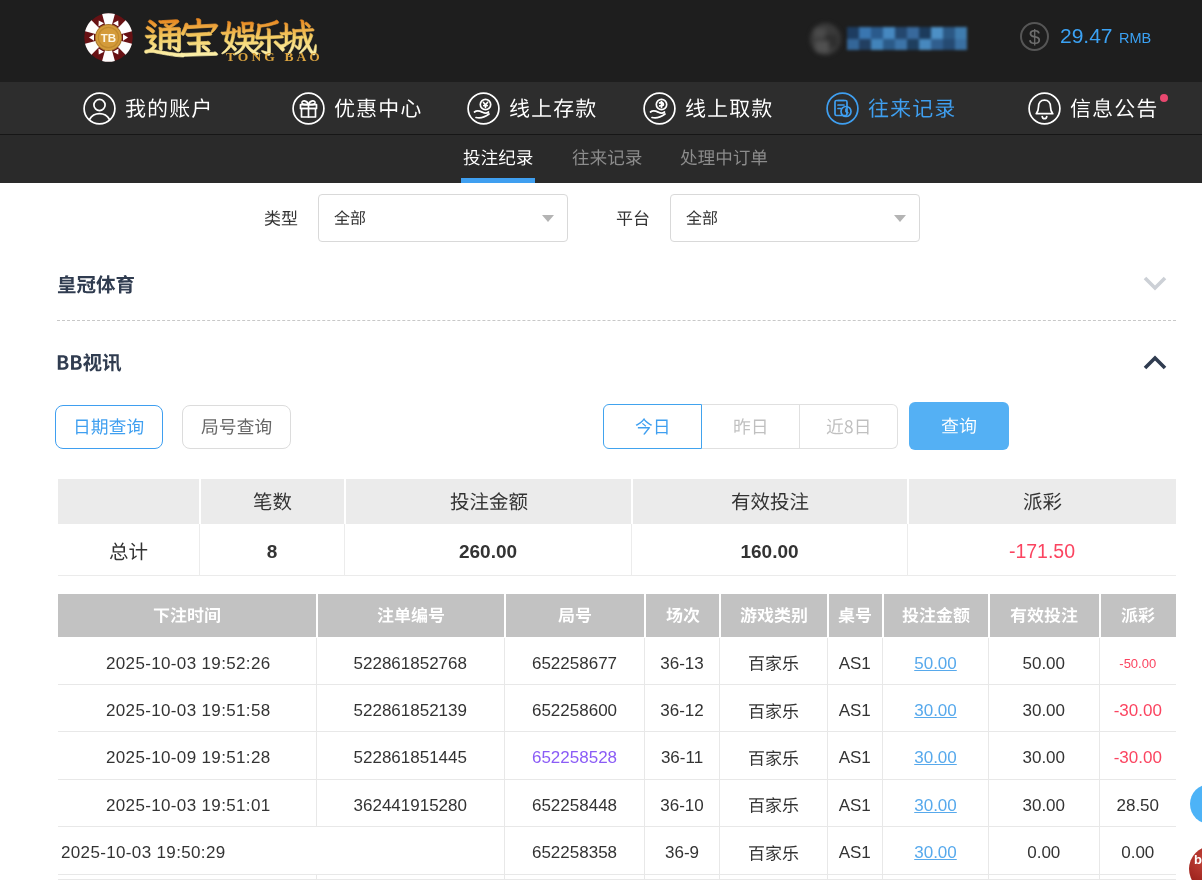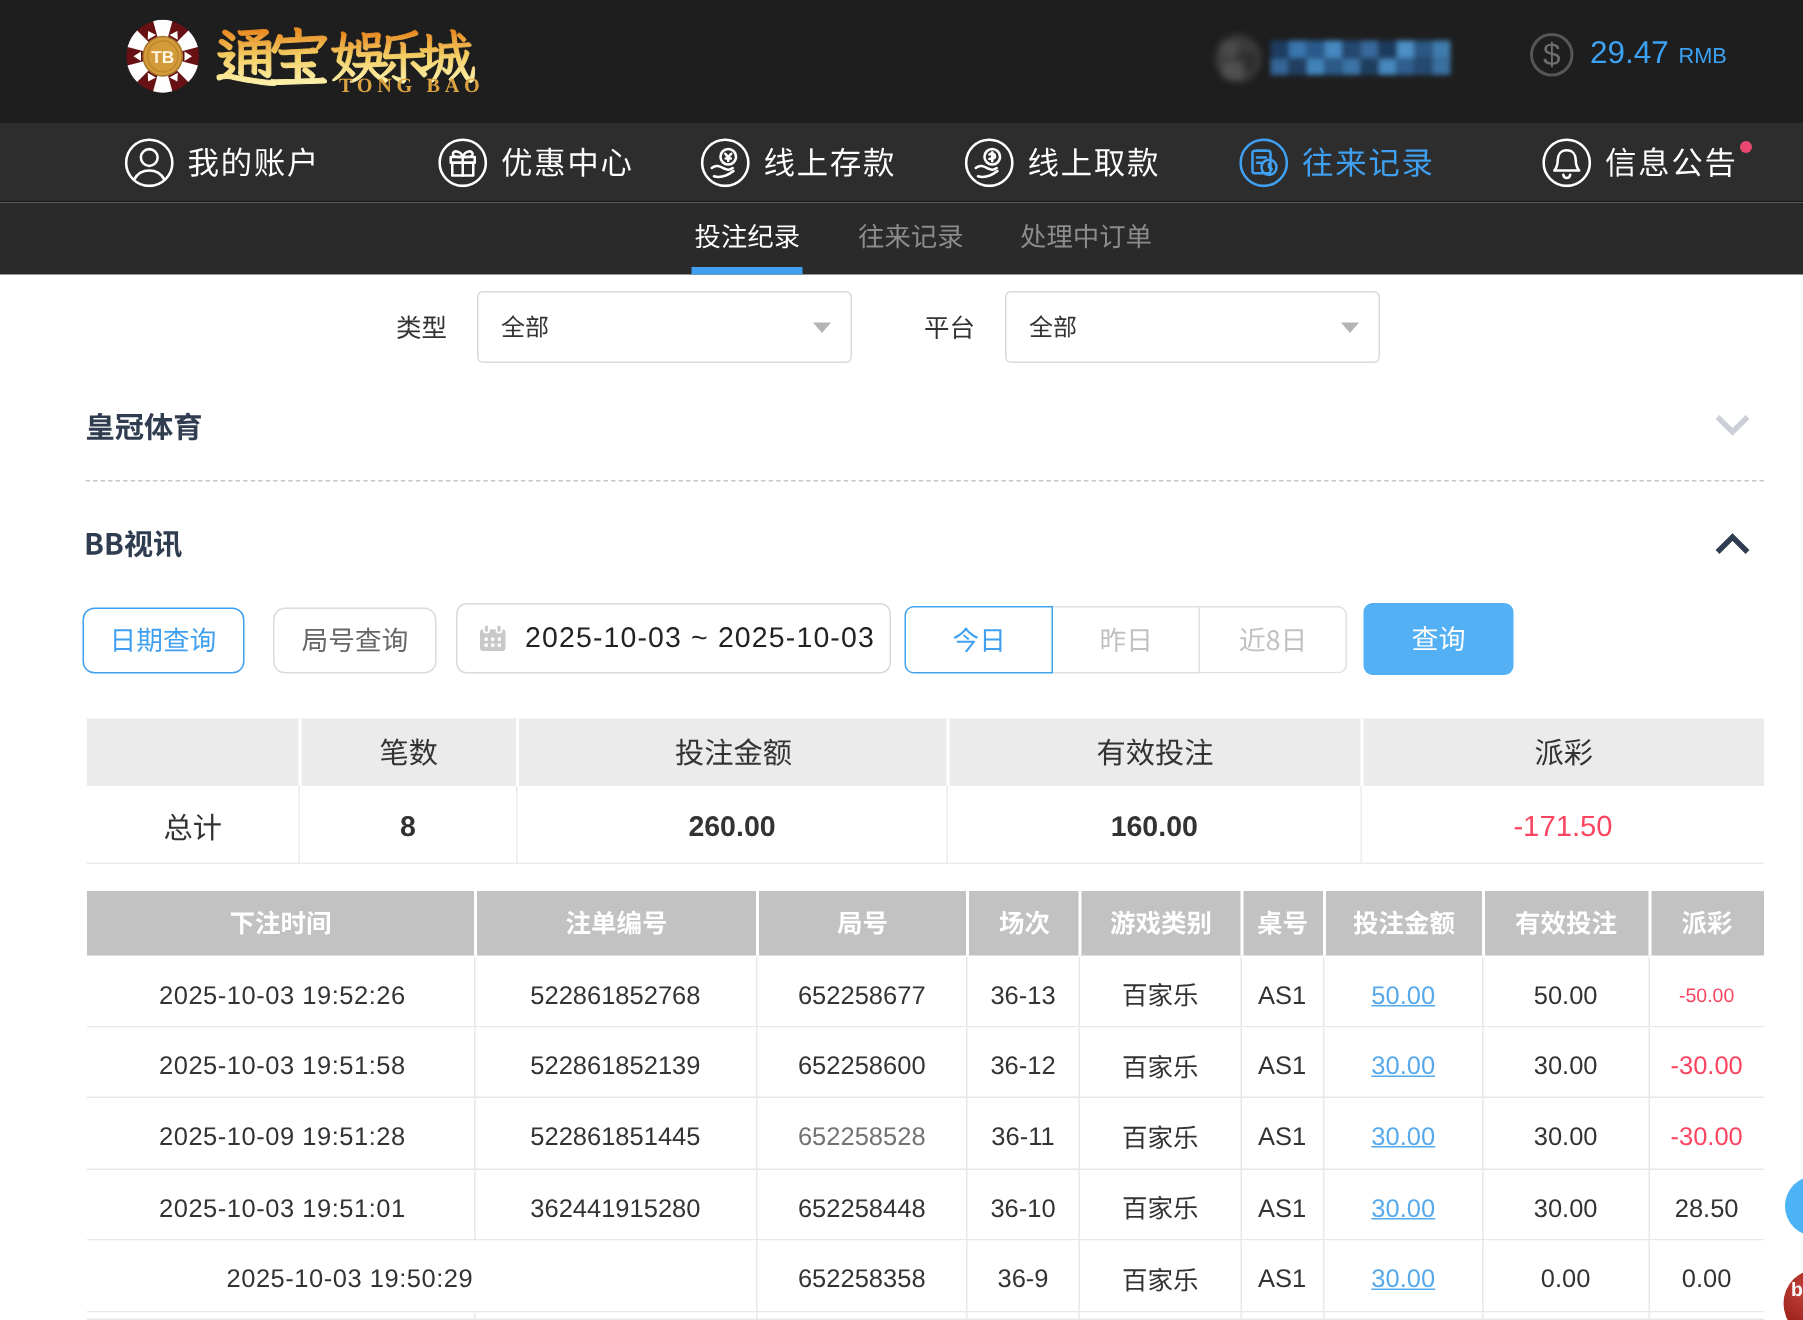--- a/index.html
+++ b/index.html
@@ -274,36 +274,20 @@
     <div class="btn" style="left:182px;top:405px;width:109px;height:44px;border:1px solid #dcdcdc;border-radius:8px">
       <svg width="71.2" height="17.8" overflow="visible">
         <g fill="#666" transform="translate(0 15.3) scale(0.017800 -0.017800)">
           <use href="#r5C40" x="0"></use>
           <use href="#r53F7" x="1000"></use>
           <use href="#r67E5" x="2000"></use>
           <use href="#r8BE2" x="3000"></use>
         </g>
       </svg>
     </div>
-    <div class="btn flexc" style="left:304px;top:402px;width:290px;height:47px;border:1px solid #d9d9d9;border-radius:7px;justify-content:flex-start;padding-left:13px;gap:11px">
-      <svg width="21" height="21" viewBox="0 0 21 21" fill="#c9c9c9">
-        <rect x="2" y="4.5" width="17" height="14.5" rx="2"></rect>
-        <rect x="4.6" y="1.4" width="3.4" height="5.4" rx="1.6" stroke="#fff" stroke-width="1.2"></rect>
-        <rect x="13" y="1.4" width="3.4" height="5.4" rx="1.6" stroke="#fff" stroke-width="1.2"></rect>
-        <g fill="#fff">
-          <rect x="5" y="10" width="2.2" height="2.2"></rect>
-          <rect x="9.4" y="10" width="2.2" height="2.2"></rect>
-          <rect x="13.8" y="10" width="2.2" height="2.2"></rect>
-          <rect x="5" y="14" width="2.2" height="2.2"></rect>
-          <rect x="9.4" y="14" width="2.2" height="2.2"></rect>
-          <rect x="13.8" y="14" width="2.2" height="2.2"></rect>
-        </g>
-      </svg>
-      <span style="font-size:19px;color:#222;letter-spacing:0.75px">2025-10-03 ~ 2025-10-03</span>
-    </div>
     <div class="btn" style="left:603px;top:404px;width:99px;height:45px;border:1px solid #41a3ee;border-radius:6px 0 0 6px;z-index:2">
       <svg width="35.6" height="17.8" overflow="visible">
         <g fill="#3f9ff0" transform="translate(0 15.3) scale(0.017800 -0.017800)">
           <use href="#r4ECA" x="0"></use>
           <use href="#r65E5" x="1000"></use>
         </g>
       </svg>
     </div>
     <div class="btn" style="left:702px;top:404px;width:98px;height:45px;border:1px solid #e0e0e0;border-left:none">
       <svg width="35.6" height="17.8" overflow="visible">
@@ -597,21 +581,21 @@
           <span style="font-size:17px;color:#333;letter-spacing:0.35px;margin-left:3px">2025-10-09 19:51:28</span>
         </span>
       </div>
       <div style="position:absolute;left:257.5px;top:0;width:188.5px;height:47.45px;border-left:1px solid #e8e8e8;display:flex;align-items:center;justify-content:center">
         <span style="position:relative;top:2.3px;display:inline-flex">
           <span style="font-size:17px;color:#333;letter-spacing:0px;margin-left:0px">522861851445</span>
         </span>
       </div>
       <div style="position:absolute;left:446.0px;top:0;width:140px;height:47.45px;border-left:1px solid #e8e8e8;display:flex;align-items:center;justify-content:center">
         <span style="position:relative;top:2.3px;display:inline-flex">
-          <span style="font-size:17px;color:#737373;letter-spacing:0px;margin-left:0px">652258528</span>
+          <span style="font-size:17px;color:#8b5cf6;letter-spacing:0px;margin-left:0px">652258528</span>
         </span>
       </div>
       <div style="position:absolute;left:586.0px;top:0;width:75px;height:47.45px;border-left:1px solid #e8e8e8;display:flex;align-items:center;justify-content:center">
         <span style="position:relative;top:2.3px;display:inline-flex">
           <span style="font-size:17px;color:#333;letter-spacing:0px;margin-left:0px">36-11</span>
         </span>
       </div>
       <div style="position:absolute;left:661.0px;top:0;width:107.5px;height:47.45px;border-left:1px solid #e8e8e8;display:flex;align-items:center;justify-content:center">
         <span style="position:relative;top:2.3px;display:inline-flex">
           <svg width="51.0" height="17.0" overflow="visible">
@@ -691,21 +675,21 @@
           <span style="font-size:17px;color:#333;letter-spacing:0px;margin-left:0px">30.00</span>
         </span>
       </div>
       <div style="position:absolute;left:1040.5px;top:0;width:77.5px;height:47.45px;border-left:1px solid #e8e8e8;display:flex;align-items:center;justify-content:center">
         <span style="position:relative;top:2.3px;display:inline-flex">
           <span style="font-size:17px;color:#333;letter-spacing:0px;margin-left:0px">28.50</span>
         </span>
       </div>
     </div>
     <div class="abs" style="left:58px;top:827.35px;width:1118px;height:47.45px;border-bottom:1px solid #e8e8e8;background:#fff">
-      <div style="position:absolute;left:0.0px;top:0;width:257.5px;height:47.45px;display:flex;align-items:center;justify-content:flex-end">
+      <div style="position:absolute;left:0.0px;top:0;width:257.5px;height:47.45px;display:flex;align-items:center;justify-content:flex-start">
         <span style="position:relative;top:2.3px;display:inline-flex">
           <span style="font-size:17px;color:#333;letter-spacing:0.35px;margin-left:3px">2025-10-03 19:50:29</span>
         </span>
       </div>
       <div style="position:absolute;left:446.0px;top:0;width:140px;height:47.45px;border-left:1px solid #e8e8e8;display:flex;align-items:center;justify-content:center">
         <span style="position:relative;top:2.3px;display:inline-flex">
           <span style="font-size:17px;color:#333;letter-spacing:0px;margin-left:0px">652258358</span>
         </span>
       </div>
       <div style="position:absolute;left:586.0px;top:0;width:75px;height:47.45px;border-left:1px solid #e8e8e8;display:flex;align-items:center;justify-content:center">

